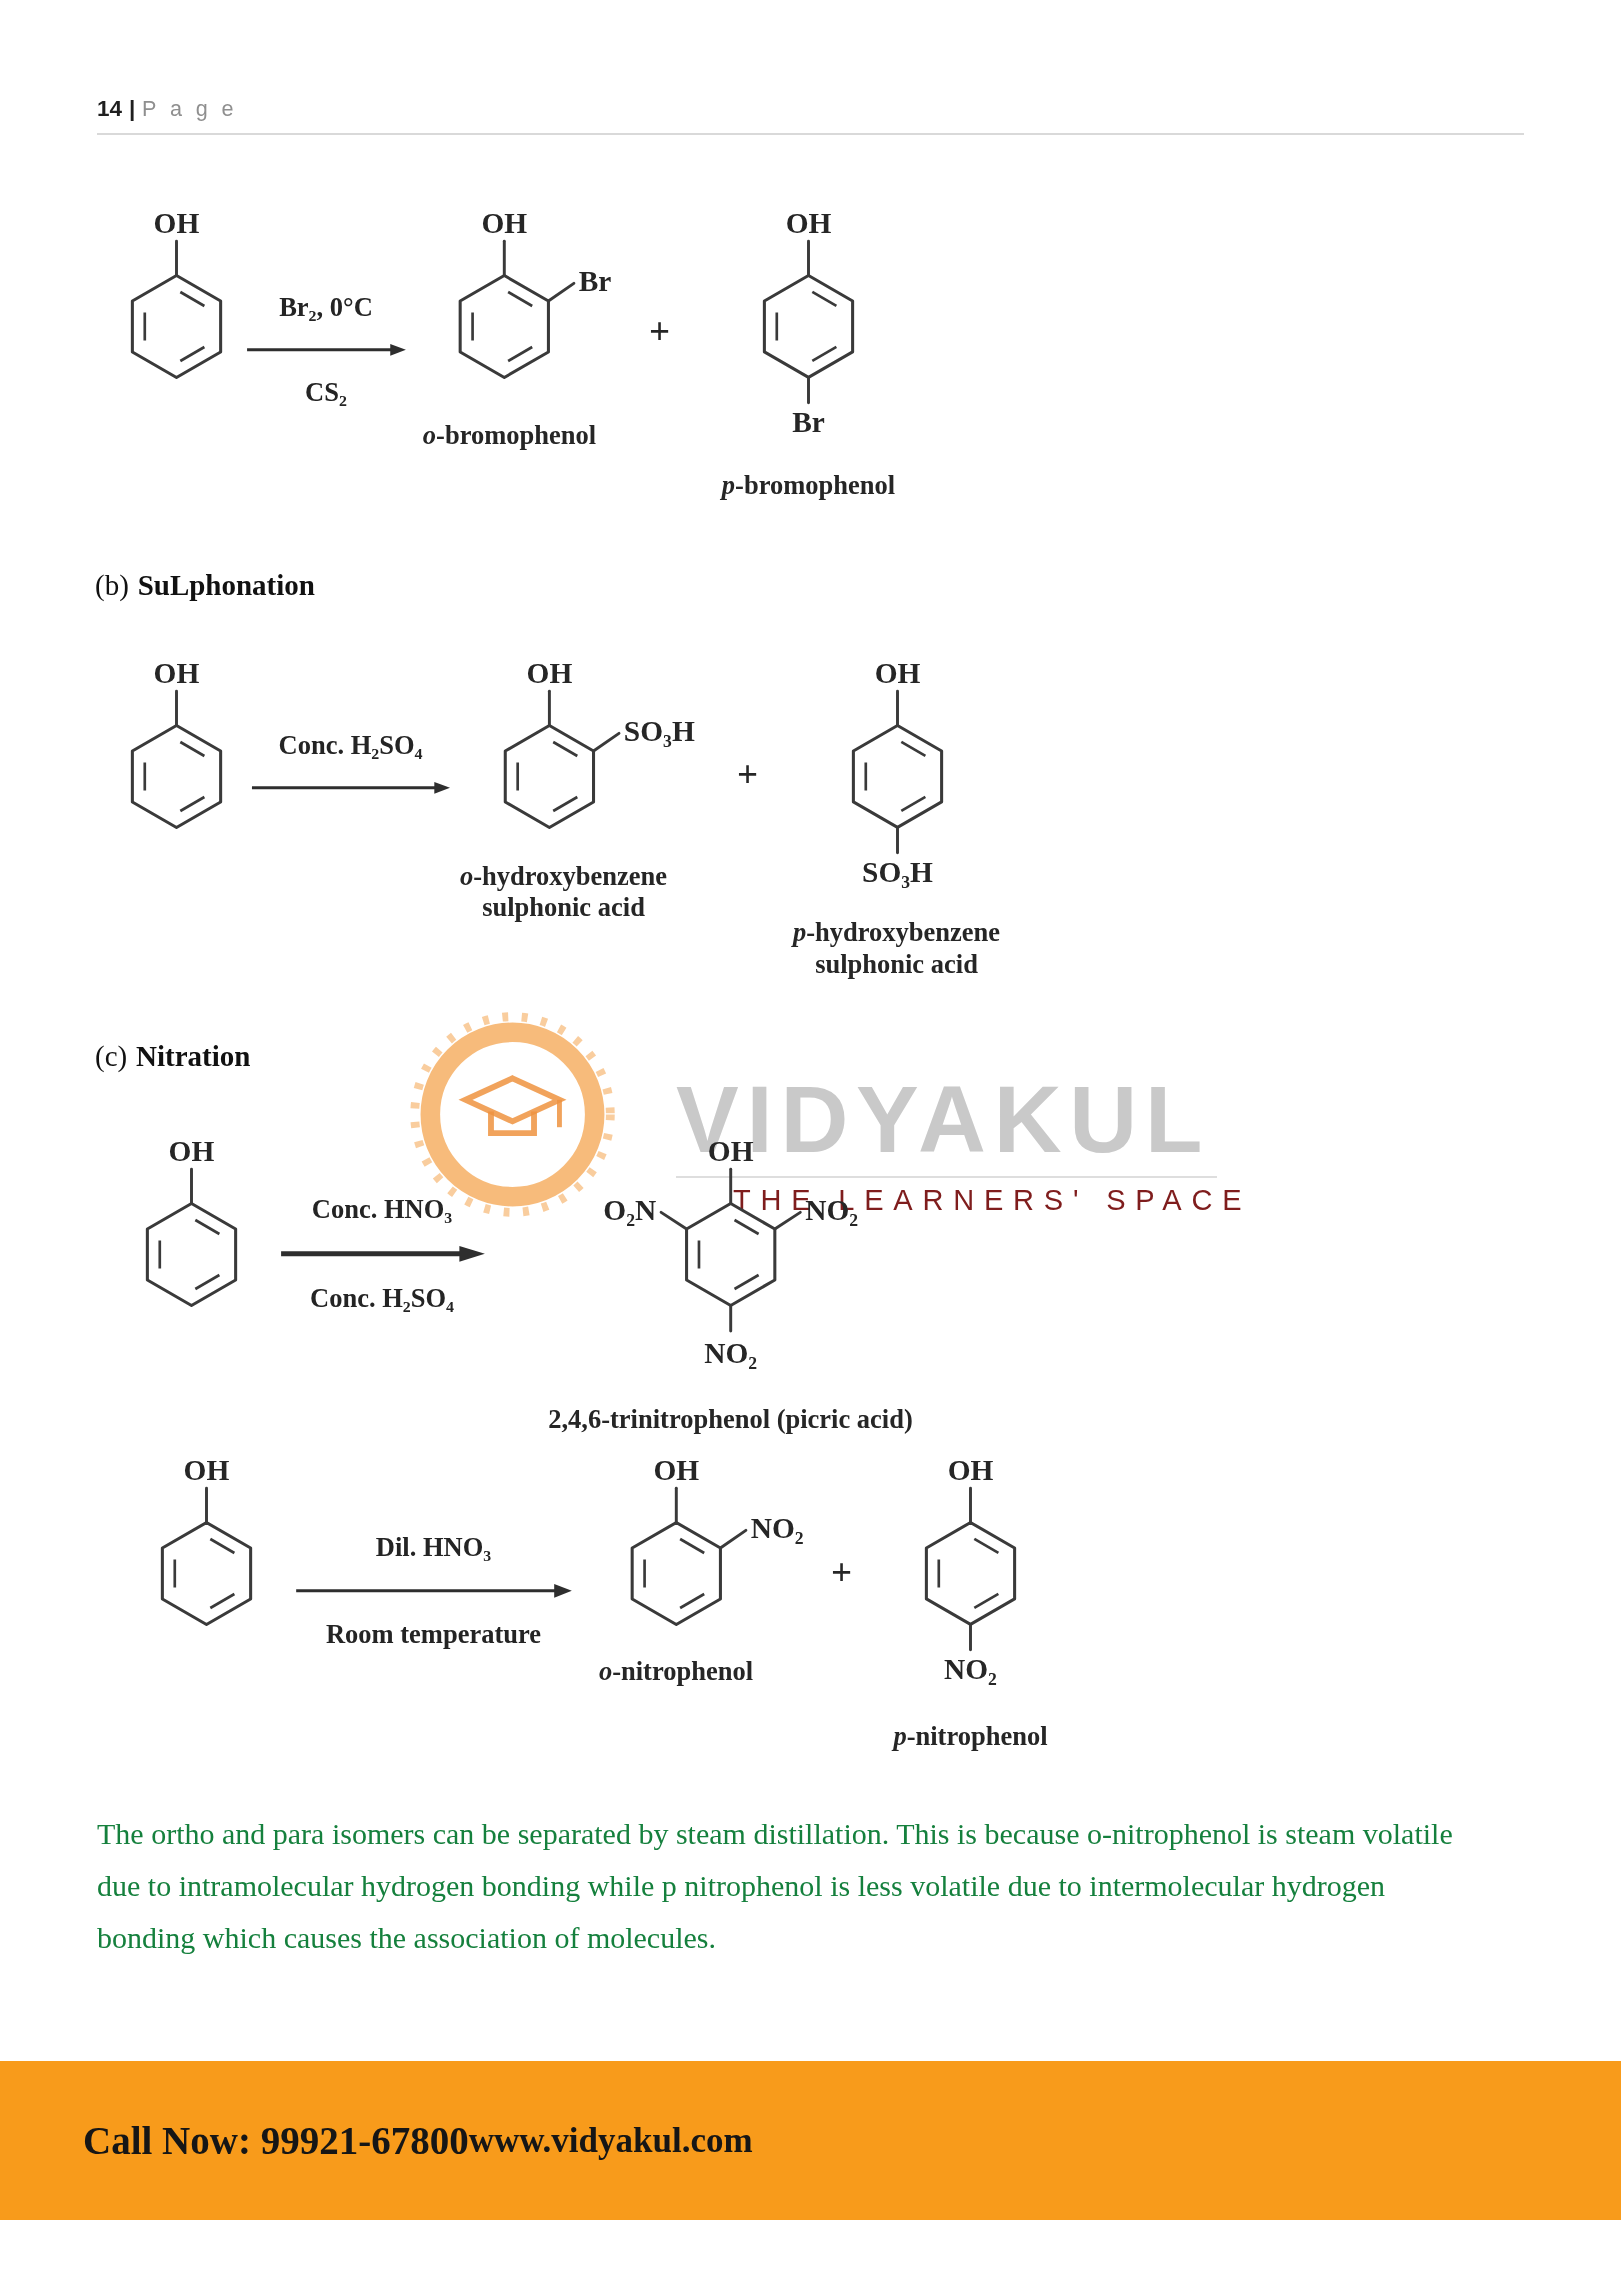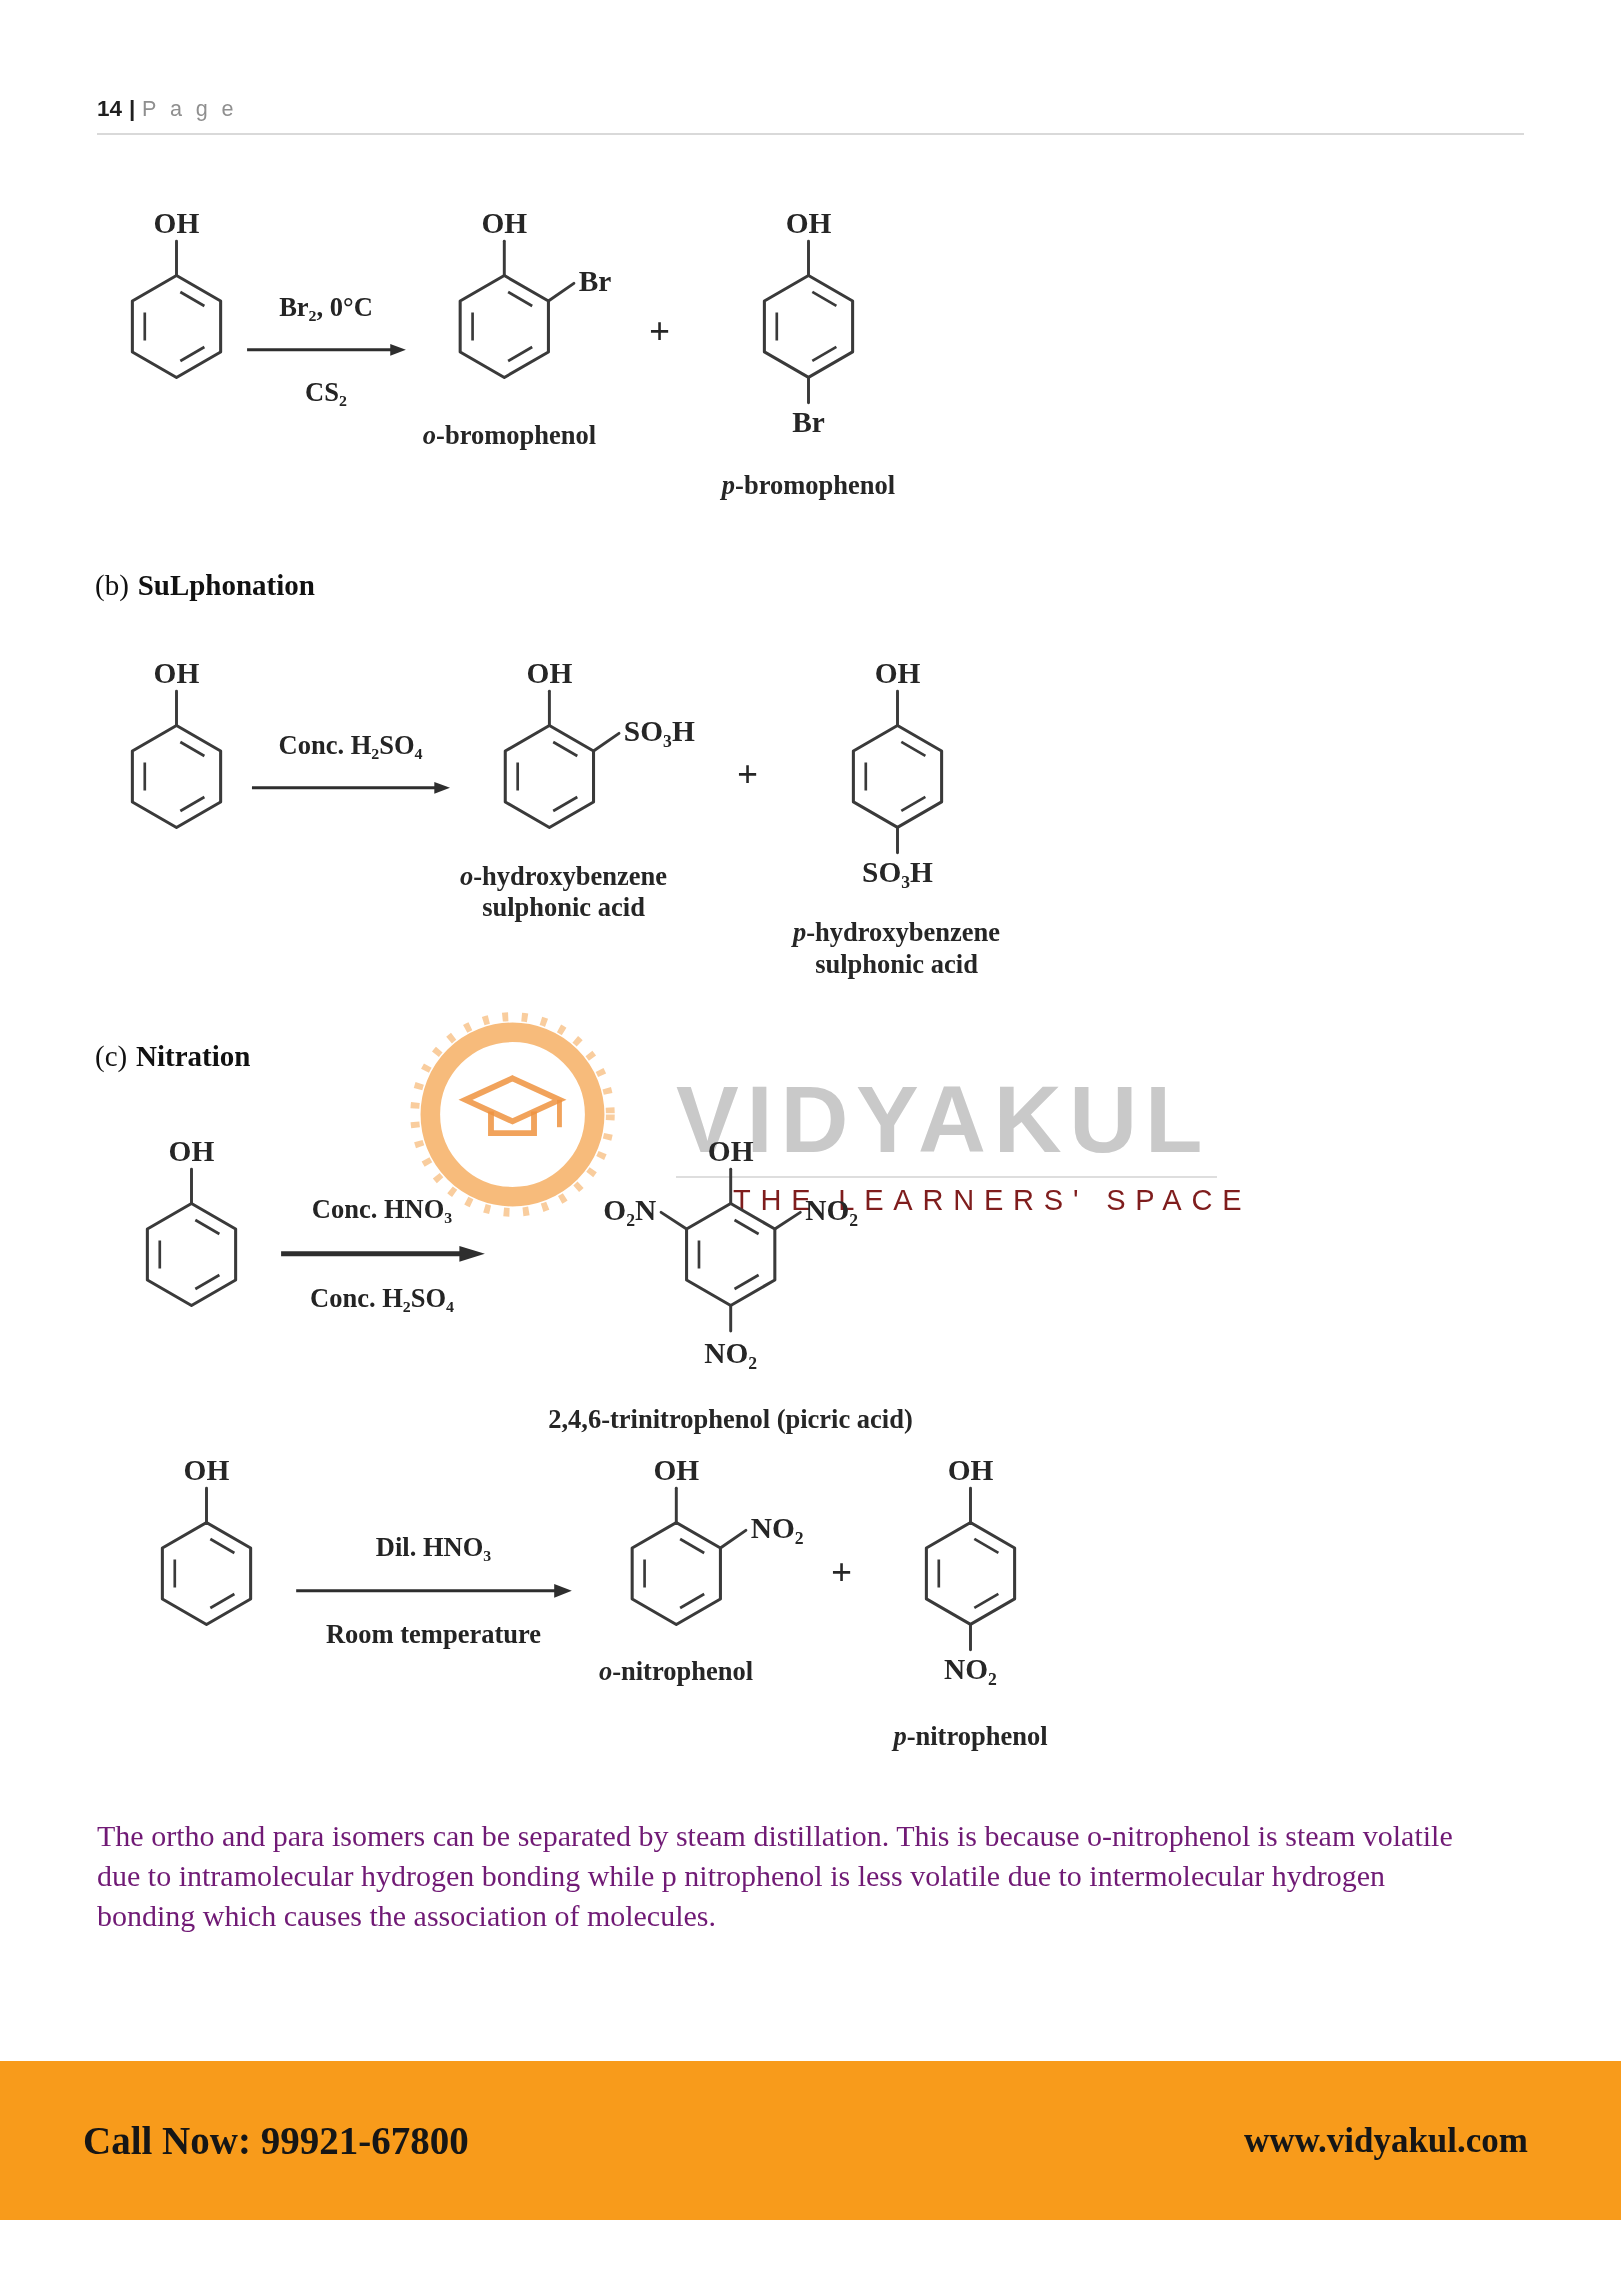--- a/index.html
+++ b/index.html
@@ -26,23 +26,23 @@
   .cond{font-weight:bold;font-size:26.5px;color:#242424;text-align:center;white-space:nowrap;}
   .arr line{stroke:#2e2e2e;stroke-width:3;}
   .arr polygon{fill:#2e2e2e;}
   .arr-thick line{stroke:#2e2e2e;stroke-width:5;}
   .arr-thick polygon{fill:#2e2e2e;}
   
   .wm-brand{font-family:"Liberation Sans",sans-serif;font-weight:bold;font-size:94px;color:#c9c9c9;letter-spacing:7.8px;}
   .wm-rule{border-top:2.9px solid #dedede;height:0;}
   .wm-tag{font-family:"Liberation Sans",sans-serif;font-size:29px;color:#7f1d1d;letter-spacing:9.8px;}
   
-  .bodytext{font-size:30px;line-height:40px;color:#701a75;margin-top:8px;}
-  
-  .footer{display:flex;justify-content:space-between;align-items:center;box-sizing:border-box;padding:0 93px 0 83px;}
+  .bodytext{font-size:30px;line-height:52px;color:#15803d;}
+  
+  .footer{display:flex;align-items:center;box-sizing:border-box;padding:0 93px 0 83px;}
   .footer-phone{font-weight:bold;font-size:39px;color:#161616;}
   .footer-site{font-weight:bold;font-size:35px;color:#161616;}
 </style>
 </head>
 <body>
 
 <svg style="position:absolute;width:0;height:0" aria-hidden="true">
   <defs>
     <symbol id="benzene" viewBox="0 0 100 100">
       <polygon points="50,10 84.64,30 84.64,70 50,90 15.36,70 15.36,30"></polygon>

